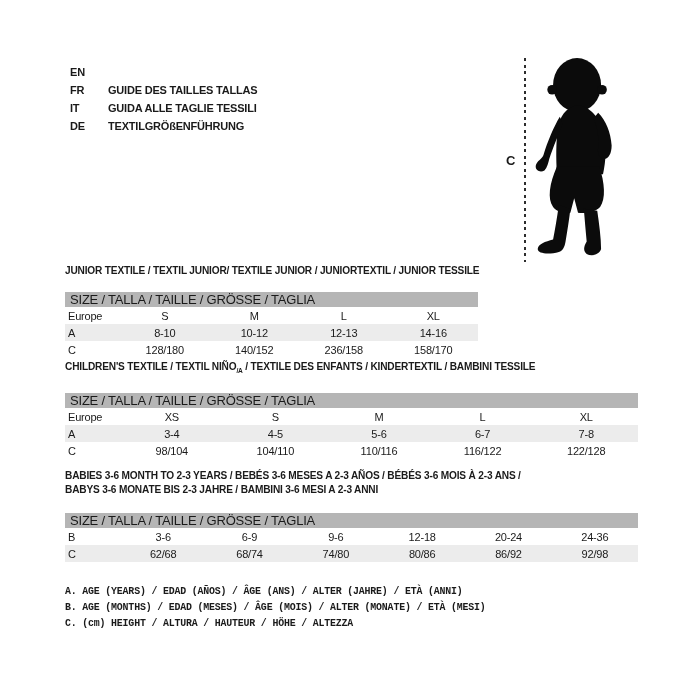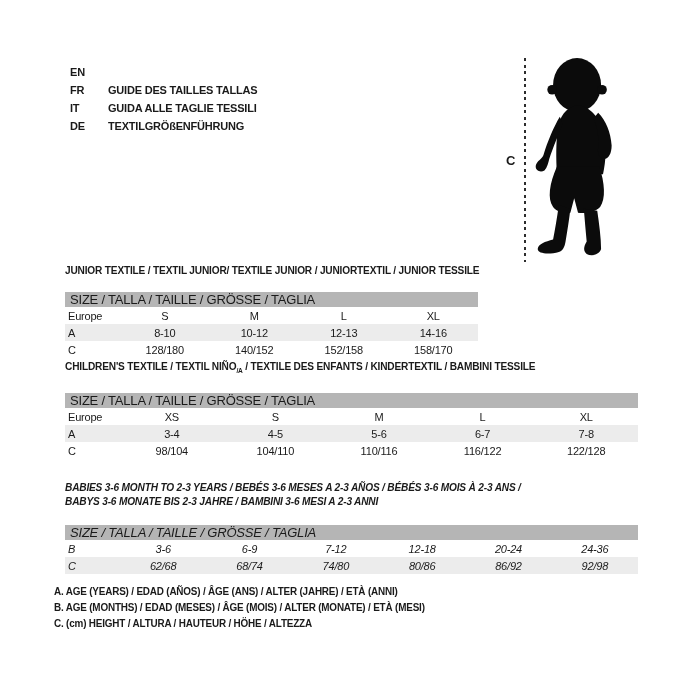--- a/index.html
+++ b/index.html
@@ -17,21 +17,21 @@
   .fig-label{position:absolute;left:11px;top:108px;font-weight:700;font-size:13px;}
   .dash-line{
     position:absolute;left:29px;top:13px;width:2px;height:204px;
     background:repeating-linear-gradient(to bottom,#2d2d2d 0 3px,transparent 3px 6.5px);
   }
   .baby-svg{position:absolute;left:36px;top:10px;}
   
   .sec{position:absolute;left:65px;}
   .sec-junior{top:263px;width:413px;}
   .sec-children{top:359px;width:573px;}
-  .sec-babies{top:480px;width:573px;font-style:italic;}
+  .sec-babies{top:468px;width:573px;}
   .sec-title{
     margin:0 0 15px 0;font-size:11.5px;font-weight:700;line-height:14px;
     letter-spacing:-0.2px;white-space:nowrap;
     transform:scaleX(0.88);transform-origin:0 50%;
   }
   .sec-babies .sec-title{margin-bottom:17px;}
   .sub{font-size:7.5px;vertical-align:sub;}
   
   table.size-table{border-collapse:collapse;width:100%;table-layout:fixed;}
   table.size-table th{
@@ -39,21 +39,21 @@
     font-size:13px;line-height:13px;padding:1px 0 1px 5px;
     letter-spacing:-0.2px;white-space:nowrap;
   }
   table.size-table td{
     font-size:11px;font-weight:400;text-align:center;height:17px;padding:0;
     letter-spacing:-0.2px;
   }
   table.size-table td.rowlabel{text-align:left;padding-left:3px;}
   table.size-table tr.shaded{background:var(--shade,#ececec);}
   
-  .footnotes{position:absolute;left:54px;top:583px;}
+  .footnotes{position:absolute;left:65px;top:583px;font-family:Liberation Mono, monospace;}
   .footnote{font-size:11px;font-weight:700;line-height:16px;white-space:nowrap;
     letter-spacing:-0.2px;transform:scaleX(0.9);transform-origin:0 50%;}
 </style>
 </head>
 <body>
 
 <div class="canvas">
 
   <div class="langs">
       <div class="lang-row">
@@ -118,21 +118,21 @@
             <td class="rowlabel">A</td>
             <td>8-10</td>
             <td>10-12</td>
             <td>12-13</td>
             <td>14-16</td>
           </tr>
           <tr>
             <td class="rowlabel">C</td>
             <td>128/180</td>
             <td>140/152</td>
-            <td>152/158</td>
+            <td>236/158</td>
             <td>158/170</td>
           </tr>
         </tbody>
     </table>
   </section>
 
   <section class="sec sec-children">
     <h3 class="sec-title"><span>CHILDREN'S TEXTILE / TEXTIL NIÑO</span><span class="sub">/A</span><span> / TEXTILE DES ENFANTS / KINDERTEXTIL / BAMBINI TESSILE</span></h3>
     <table class="size-table">
       <colgroup>
@@ -192,21 +192,21 @@
       <thead>
           <tr>
             <th colspan="7">SIZE / TALLA / TAILLE / GRÖSSE / TAGLIA</th>
           </tr>
         </thead>
       <tbody>
           <tr>
             <td class="rowlabel">B</td>
             <td>3-6</td>
             <td>6-9</td>
-            <td>7-12</td>
+            <td>9-6</td>
             <td>12-18</td>
             <td>20-24</td>
             <td>24-36</td>
           </tr>
           <tr class="shaded">
             <td class="rowlabel">C</td>
             <td>62/68</td>
             <td>68/74</td>
             <td>74/80</td>
             <td>80/86</td>

